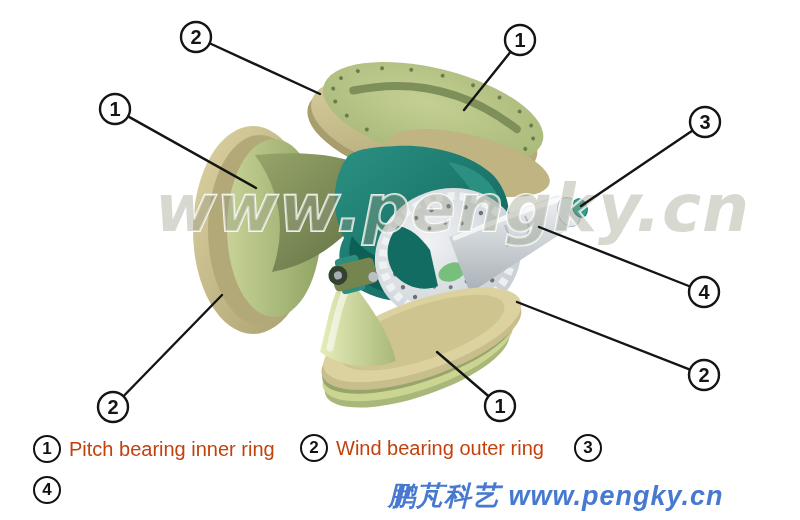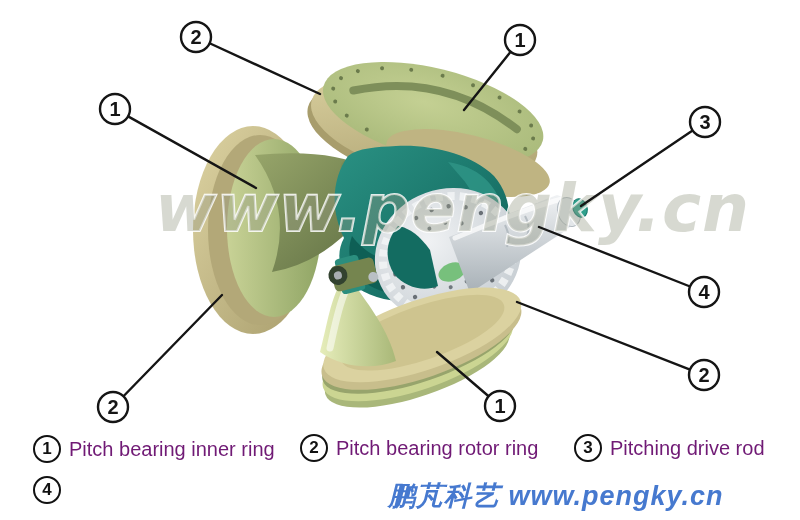--- a/index.html
+++ b/index.html
@@ -3,21 +3,21 @@
 <meta charset="utf-8">
 <style>
   html,body{margin:0;padding:0;background:#fff;}
   .stage{position:relative;width:800px;height:520px;background:#fff;overflow:hidden;
          font-family:"Liberation Sans", sans-serif;}
   #diagram-svg{position:absolute;left:0;top:0;}
   .legend-item{position:absolute;display:flex;align-items:center;gap:8px;}
   .lnum{width:24px;height:24px;border:2px solid #111;border-radius:50%;background:#fff;
         display:flex;align-items:center;justify-content:center;
         font-weight:bold;font-size:17px;color:#111;}
-  .llabel{font-size:20px;color:#701a75;white-space:nowrap;}
+  .llabel{font-size:20px;color:#c2410c;white-space:nowrap;}
   .brand{position:absolute;left:388px;top:478px;font-size:27px;font-weight:bold;
          font-style:italic;letter-spacing:1px;color:#4679CF;white-space:nowrap;text-align:center;}
 </style>
 </head>
 <body>
 
 <div class="stage">
 
 <svg id="diagram-svg" width="800" height="430" viewBox="0 0 800 430">
   <defs>
@@ -213,25 +213,24 @@
       </g>
 </svg>
 
 <div>
   <div class="legend-item" style="left:33px;top:435px">
     <span class="lnum">1</span>
     <span class="llabel">Pitch bearing inner ring</span>
   </div>
   <div class="legend-item" style="left:300px;top:434px">
     <span class="lnum">2</span>
-    <span class="llabel">Pitch bearing rotor ring</span>
+    <span class="llabel">Wind bearing outer ring</span>
   </div>
   <div class="legend-item" style="left:574px;top:434px">
     <span class="lnum">3</span>
-    <span class="llabel">Pitching drive rod</span>
   </div>
   <div class="legend-item" style="left:33px;top:476px">
     <span class="lnum">4</span>
   </div>
 </div>
 
 <div class="brand">鹏芃科艺 www.pengky.cn</div>
 
 </div>
 

